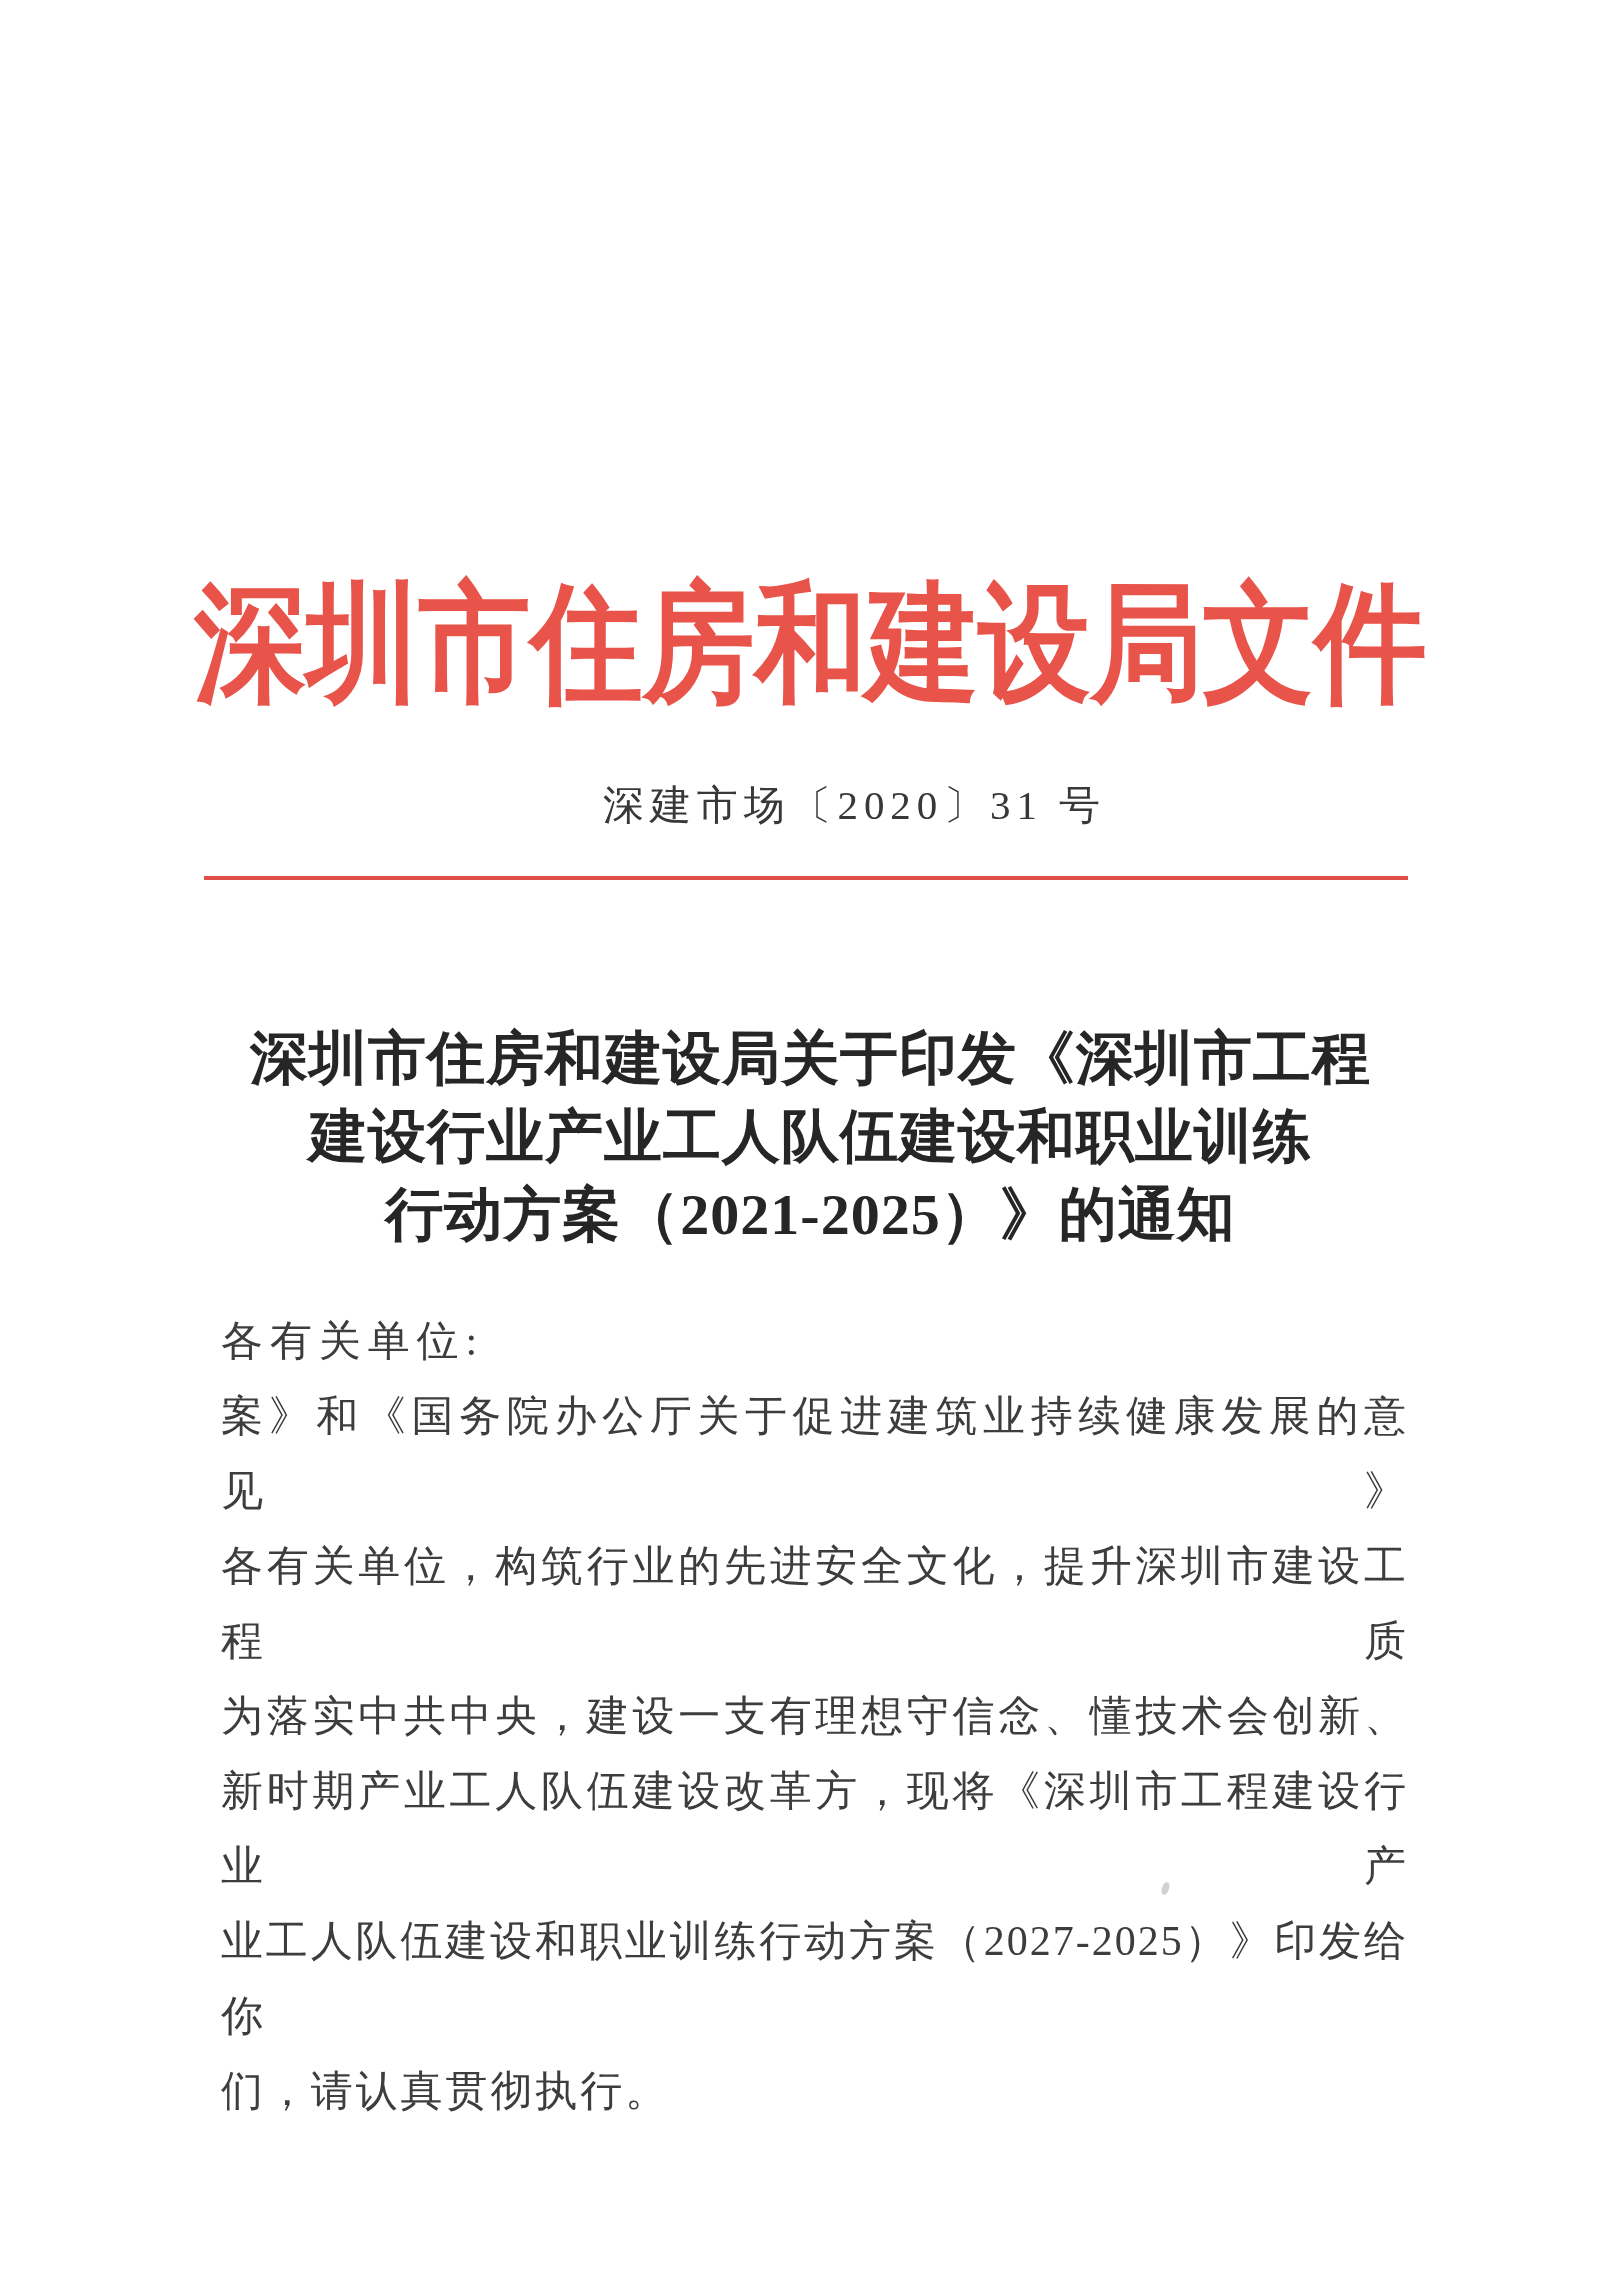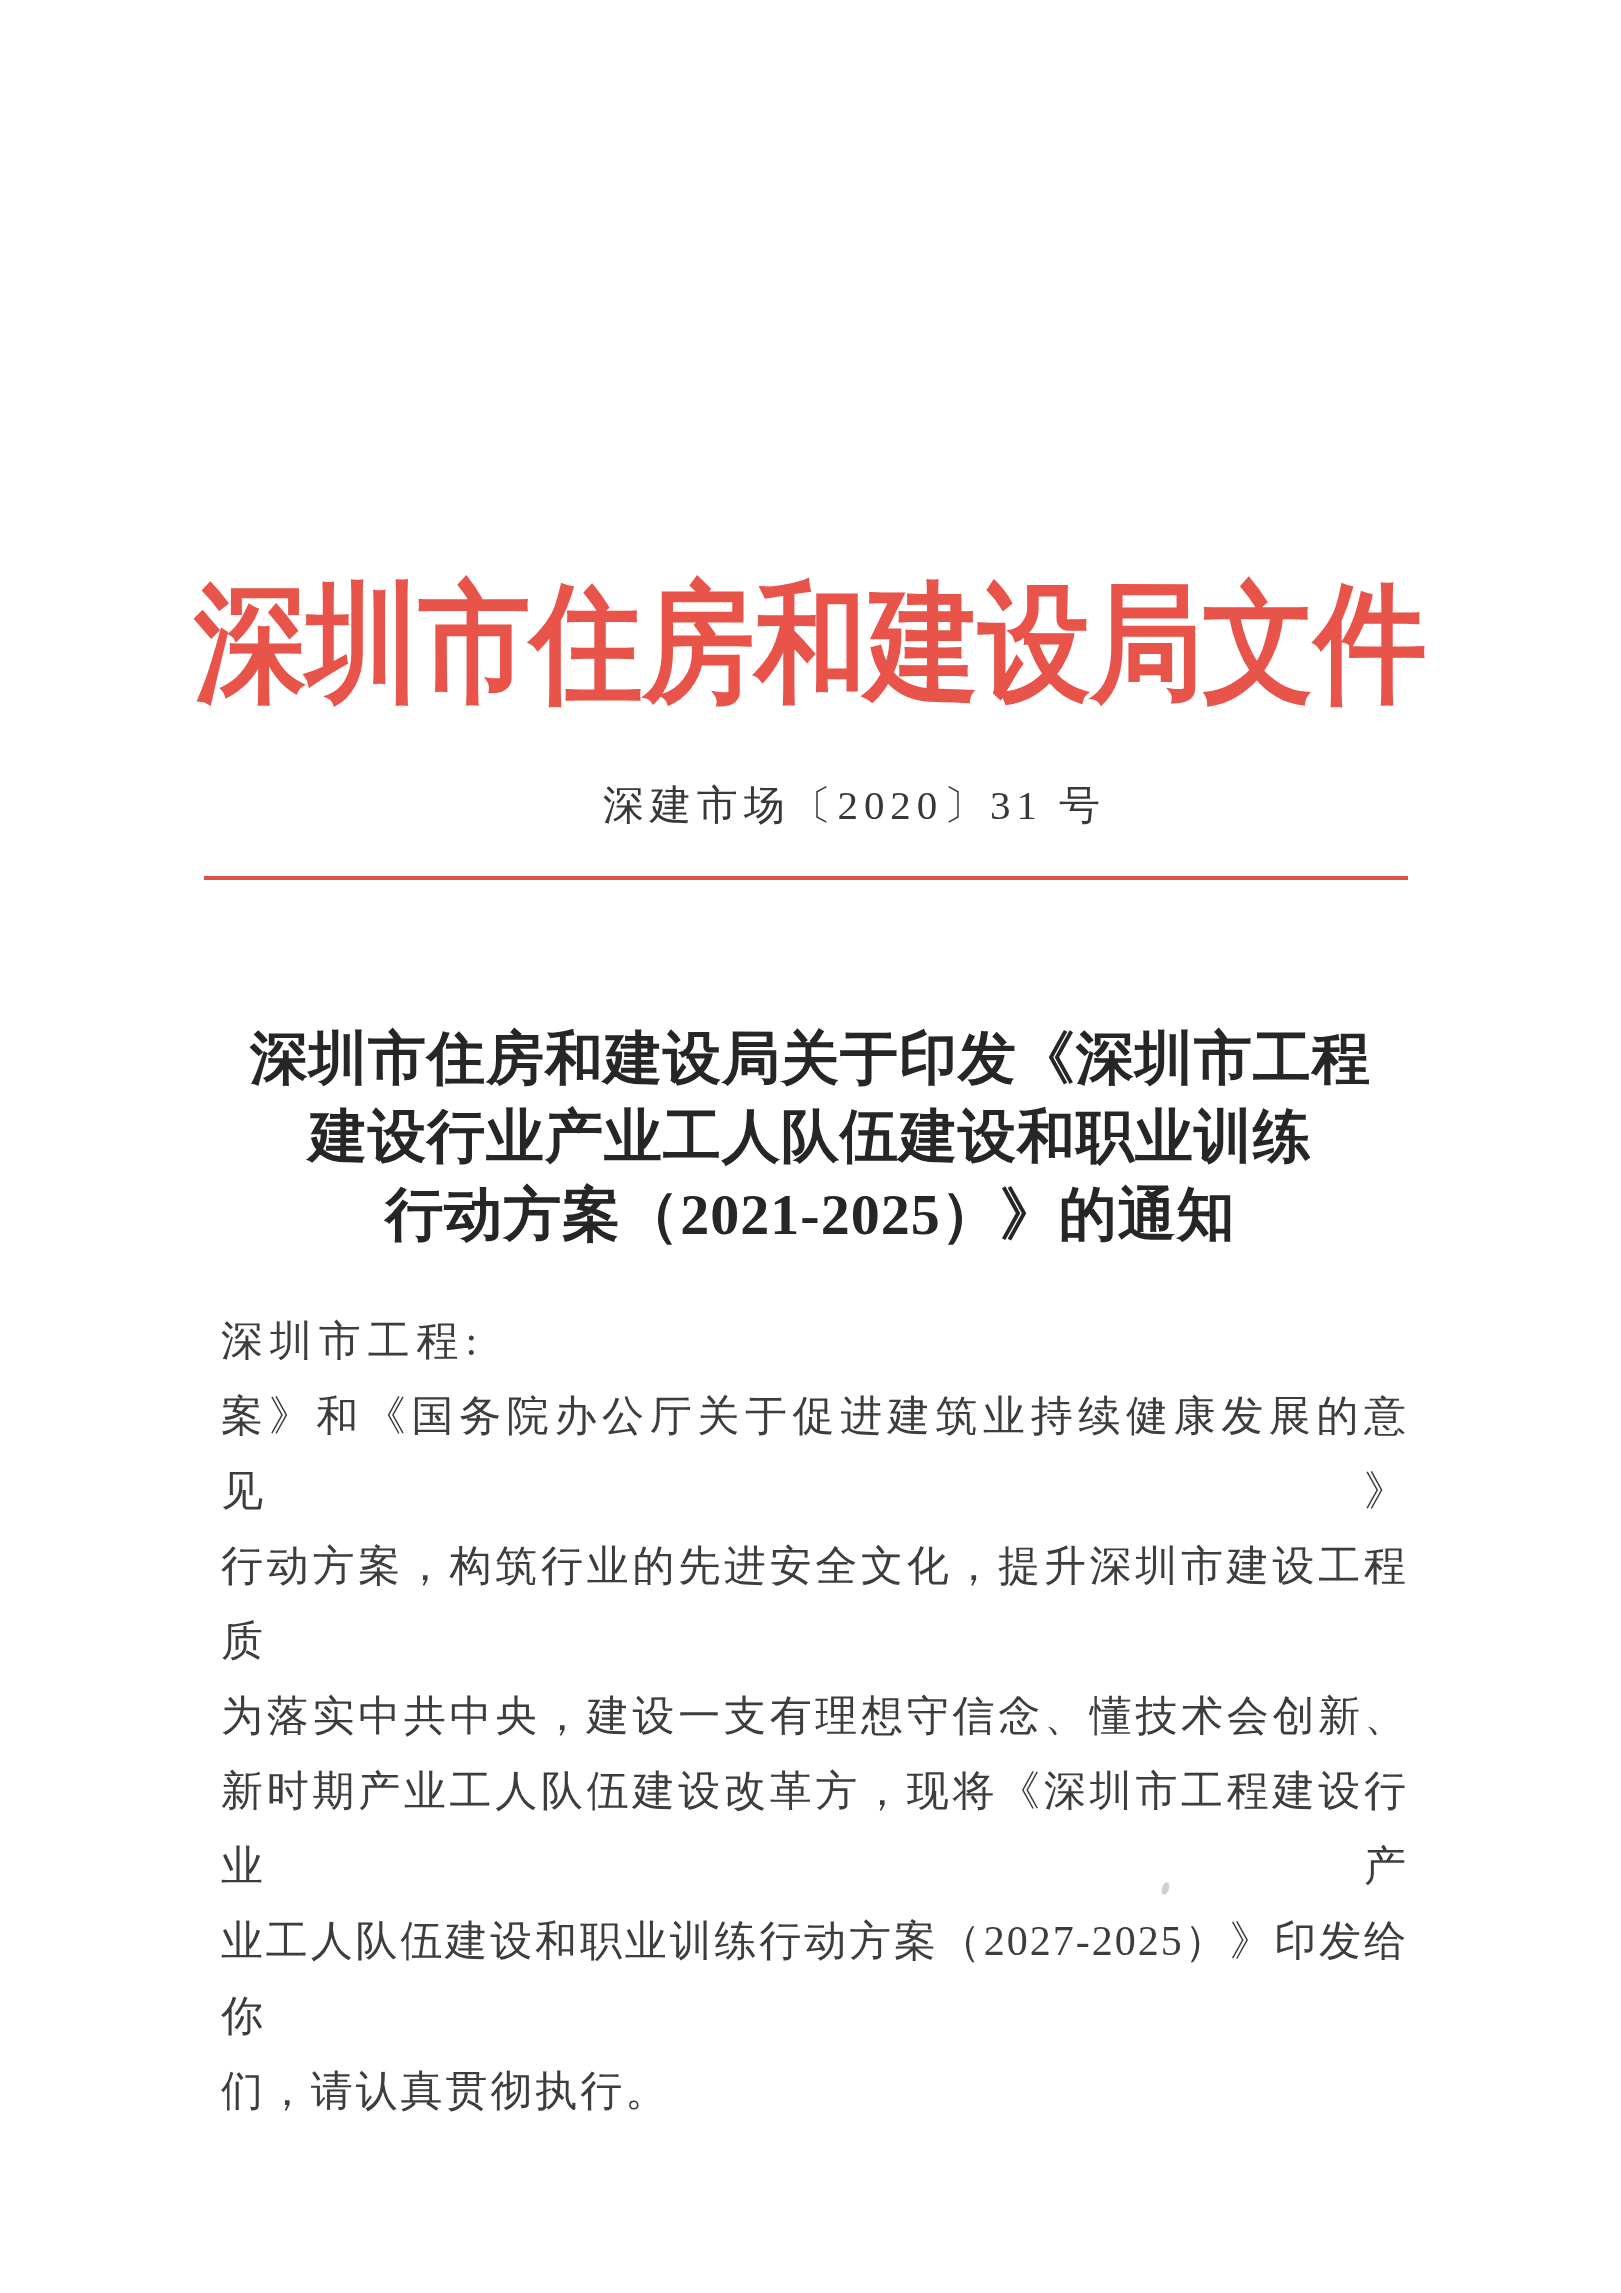--- a/index.html
+++ b/index.html
@@ -116,23 +116,23 @@
 
   <div class="red-divider"></div>
 
   <div class="doc-title">
     <div>深圳市住房和建设局关于印发《深圳市工程</div>
     <div>建设行业产业工人队伍建设和职业训练</div>
     <div>行动方案（2021-2025）》的通知</div>
   </div>
 
   <div class="body-text">
-    <div class="salutation">深圳市工程:</div>
+    <div class="salutation">各有关单位:</div>
     <div class="bline just">案》和《国务院办公厅关于促进建筑业持续健康发展的意见》</div>
-    <div class="bline just">行动方案，构筑行业的先进安全文化，提升深圳市建设工程质</div>
+    <div class="bline just">各有关单位，构筑行业的先进安全文化，提升深圳市建设工程质</div>
     <div class="bline just">为落实中共中央，建设一支有理想守信念、懂技术会创新、</div>
     <div class="bline just">新时期产业工人队伍建设改革方，现将《深圳市工程建设行业产</div>
     <div class="bline just">业工人队伍建设和职业训练行动方案（2027-2025）》印发给你</div>
     <div class="bline left">们，请认真贯彻执行。</div>
 
   </div>
 
   <div class="scan-speck"></div>
 
   <div class="page-bottom-edge"></div>

